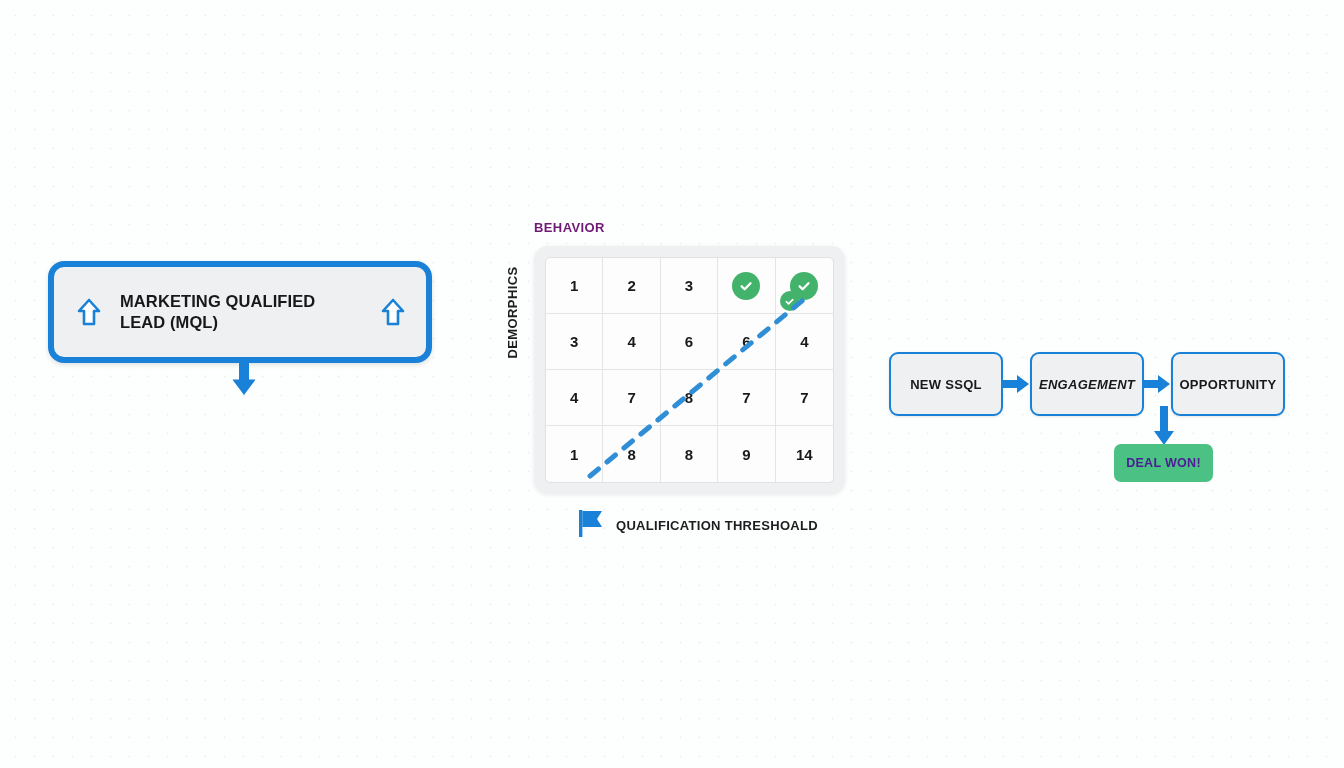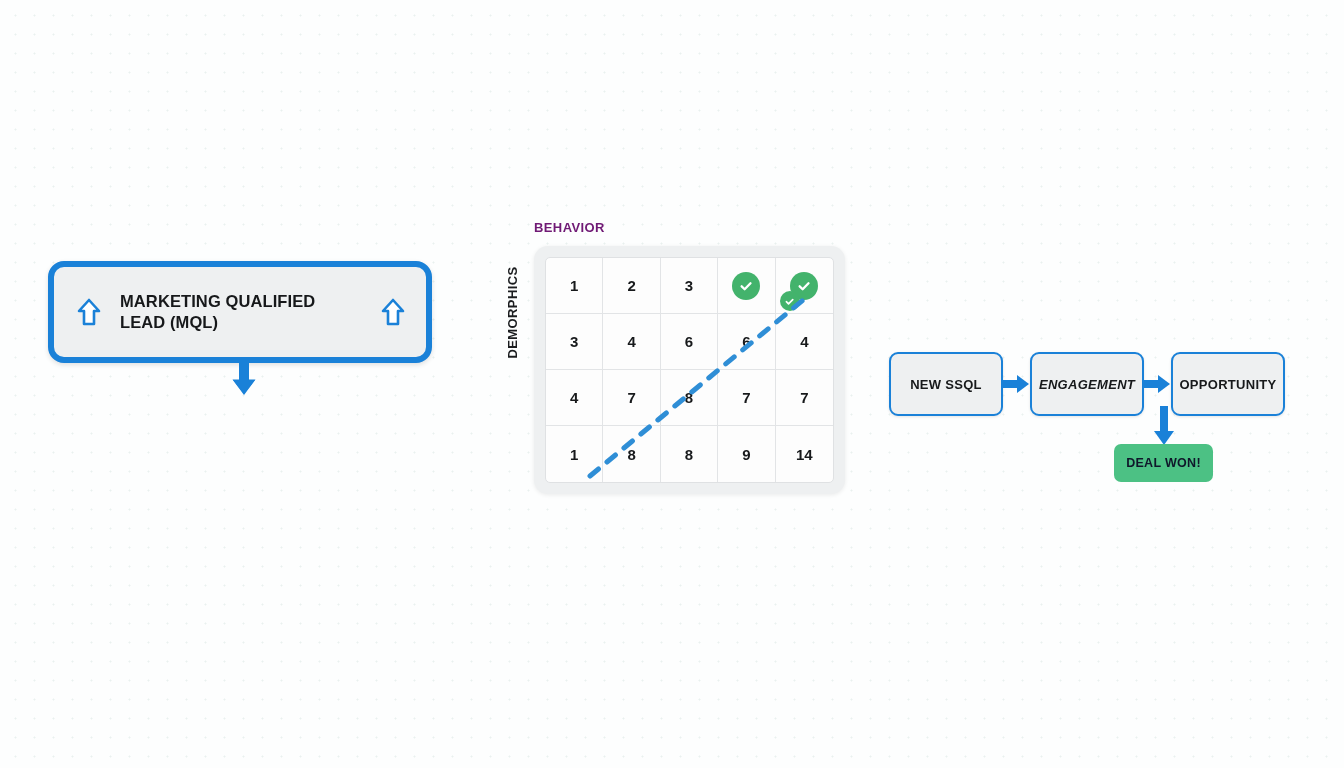--- a/index.html
+++ b/index.html
@@ -212,21 +212,21 @@
     top: 444px;
     width: 99px;
     height: 38px;
     background: #4cc184;
     border-radius: 7px;
     display: flex;
     align-items: center;
     justify-content: center;
     font-size: 12.5px;
     font-weight: bold;
-    color: #0f172a;
+    color: #4c1d95;
     letter-spacing: 0.3px;
   }
 
   .flow-arrow-h {
     position: absolute;
     top: 374px;
     width: 28px;
     height: 20px;
   }
   #flow-arrow-1 { left: 1002px; }
@@ -347,20 +347,29 @@
         <div class="matrix-cell">
           <span>14</span>
         </div>
       </div>
   </div>
 
   <svg id="threshold-line" viewBox="0 0 311 248" preserveAspectRatio="none">
     <line id="threshold-seg" x1="56" y1="230" x2="274" y2="50" stroke="#2f8ed6" stroke-width="5" stroke-linecap="round" stroke-dasharray="11 11"></line>
   </svg>
 
+  <div id="threshold-legend">
+    <span>
+      <svg width="26" height="30" viewBox="0 0 26 30">
+        <rect x="1" y="2" width="3.4" height="27" fill="#1a81d8"></rect>
+        <path d="M4.4 3 L24 3 L19 11 L24 19 L4.4 19 Z" fill="#1a81d8"></path>
+      </svg>
+    </span>
+    <span class="legend-text">QUALIFICATION THRESHOALD</span>
+  </div>
 
   <div class="flow-box" id="flow-new-leads">NEW SSQL</div>
 
   <span class="flow-arrow-h" id="flow-arrow-1">
     <svg width="28" height="20" viewBox="0 0 28 20">
       <rect x="0" y="6" width="17" height="8" fill="#1a81d8"></rect>
       <path d="M15 1 L27 10 L15 19 Z" fill="#1a81d8"></path>
     </svg>
   </span>
 

